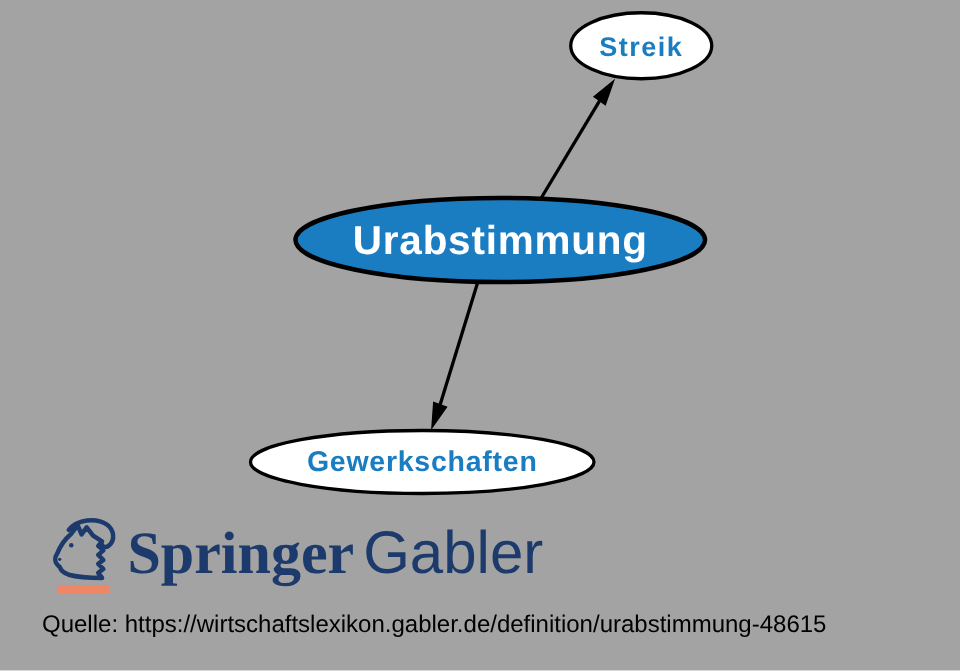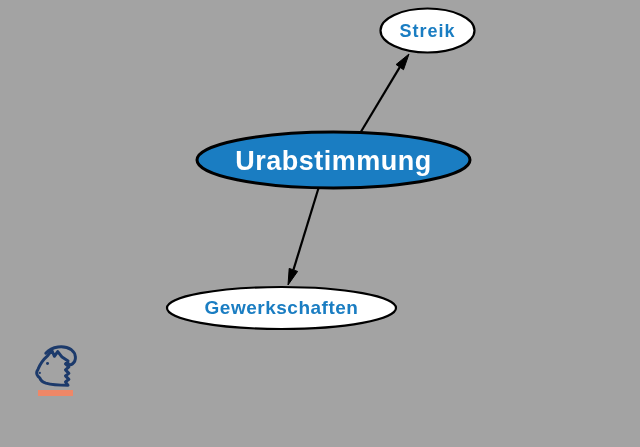--- a/index.html
+++ b/index.html
@@ -78,15 +78,19 @@
 
   <svg class="knight" width="47" height="45" viewBox="0 0 110 104">
     <path class="stroke" d="M 30 21 C 44 5, 72 1, 90 13 C 101 21, 103 38, 92 46 C 88 49, 83 48, 81 43"></path>
     <path class="stroke" d="M 12 58 C 8 64, 8 71, 12 75 L 16 79 C 18 85, 24 89, 30 91 C 44 95, 62 96, 82 96
              L 76 88 L 84 82 L 76 74 L 84 68 L 76 60 L 84 53 L 76 46 L 82 39 L 68 30
              L 58 17 L 50 28 L 44 14 L 34 27 C 27 33, 17 45, 12 58 Z"></path>
     <circle class="fillnavy" cx="34" cy="45" r="3.5"></circle>
     <circle class="fillnavy" cx="16" cy="67" r="2.5"></circle>
   </svg>
   <div class="logo-underline"></div>
+  <div class="wordmark">
+    <span class="springer">Springer</span><span class="gabler">Gabler</span>
+  </div>
 
+  <div class="source">Quelle: https://wirtschaftslexikon.gabler.de/definition/urabstimmung-48615</div>
 
 </div>
 
 </body></html>

